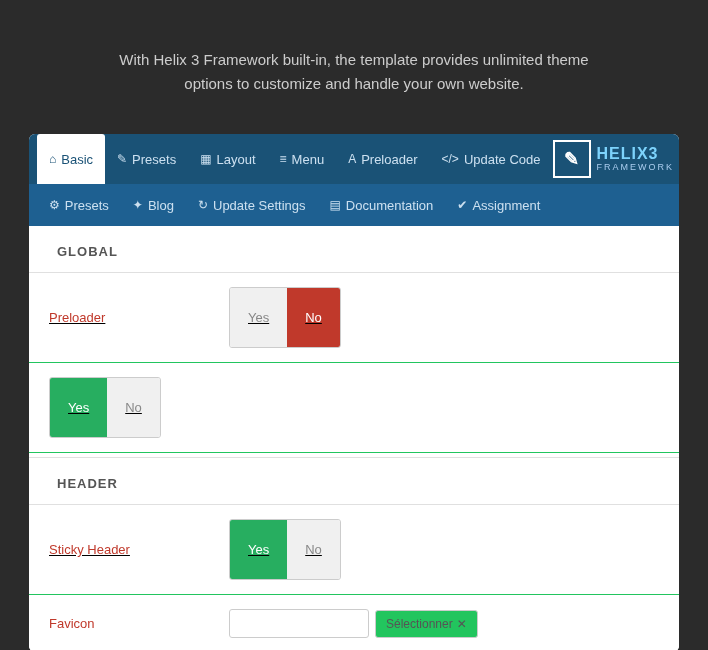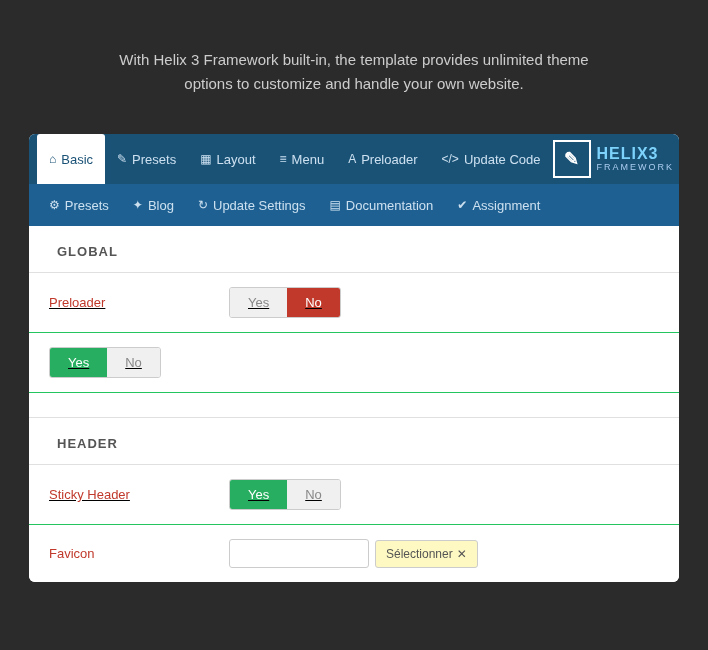--- a/index.html
+++ b/index.html
@@ -175,21 +175,21 @@
     }
 
     .toggle-group {
       display: flex;
       border: 1px solid #cccccc;
       border-radius: 3px;
       overflow: hidden;
     }
 
     .toggle-btn {
-      padding: 7px 18px;
+      padding: 22px 18px;
       font-size: 13px;
       cursor: pointer;
       border: none;
       background: #f5f5f5;
       color: #555555;
     }
 
     .toggle-btn.active-yes {
       background: #27ae60;
       color: #ffffff;
@@ -215,21 +215,21 @@
       border: 1px solid #cccccc;
       border-radius: 3px;
       padding: 6px 10px;
       font-size: 13px;
       width: 140px;
       color: #555;
       margin-right: 6px;
     }
 
     .favicon-btn {
-      background: #fef9c3;
+      background: #22c55e;
       border: 1px solid #cccccc;
       border-radius: 3px;
       padding: 6px 10px;
       font-size: 12px;
       cursor: pointer;
       color: #555;
       display: flex;
       align-items: center;
       gap: 4px;
     }
@@ -317,21 +317,21 @@
       </div>
     </div>
 
     <div class="form-row">
       <div class="toggle-group">
         <button class="toggle-btn active-yes">Yes</button>
         <button class="toggle-btn inactive">No</button>
       </div>
     </div>
 
-    <div class="section-header" style="margin-top: 24px; border-top: 1px solid #e0e0e0;">
+    <div class="section-header" style="margin-top: 4px; border-top: 1px solid #e0e0e0;">
       <span class="section-title">HEADER</span>
     </div>
 
     <div class="form-row">
       <span class="form-label">Sticky Header</span>
       <div class="toggle-group">
         <button class="toggle-btn active-yes">Yes</button>
         <button class="toggle-btn inactive">No</button>
       </div>
     </div>

